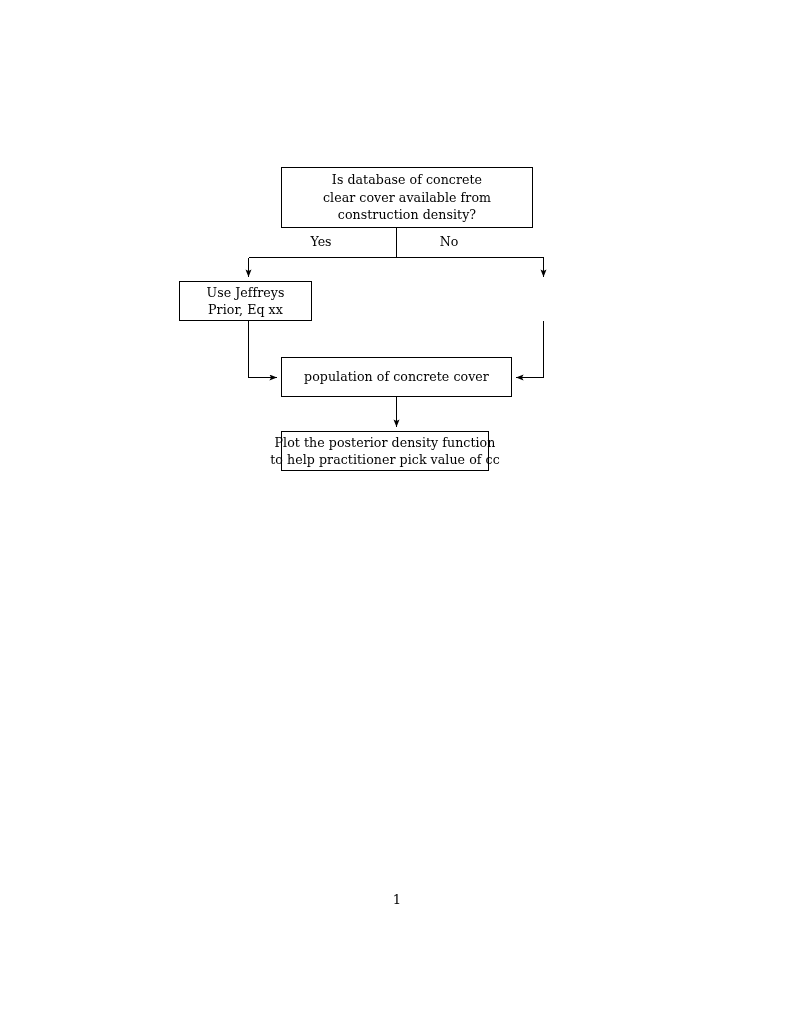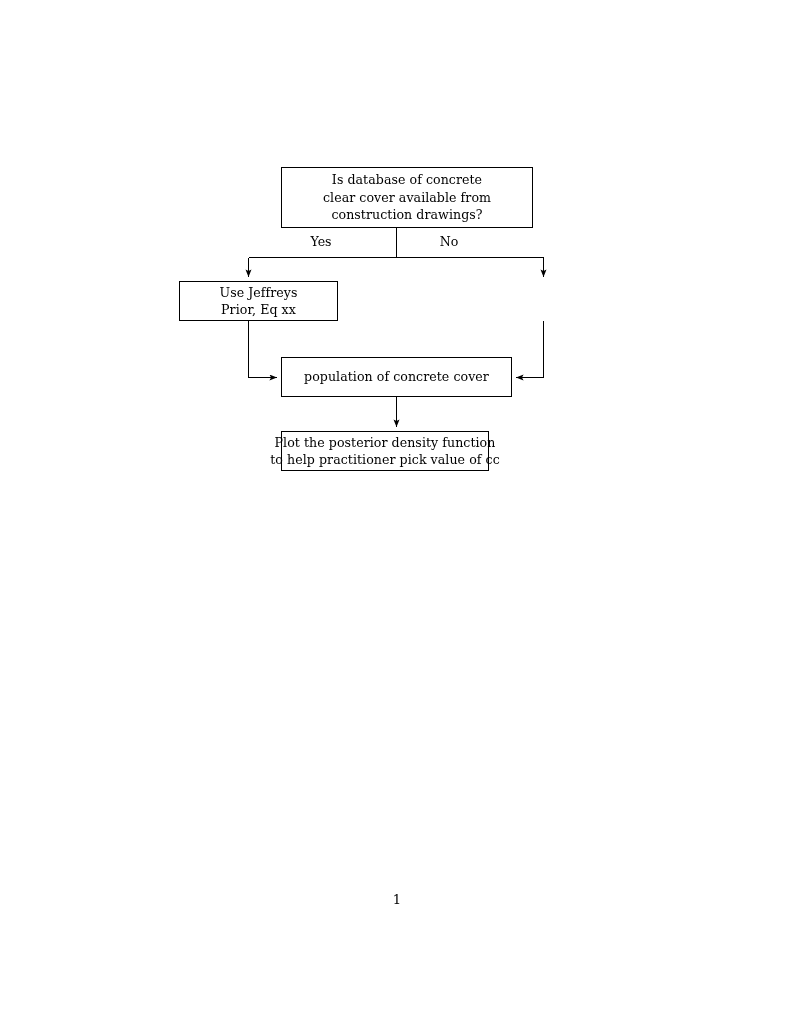--- a/index.html
+++ b/index.html
@@ -40,21 +40,21 @@
     text-align: center;
     font-family: "DejaVu Serif", "Liberation Serif", serif;
     font-size: 12.6px;
     line-height: 17.5px;
     letter-spacing: 0.05px;
     color: #000;
   }
   .node .ln { display: block; white-space: nowrap; }
 
   #node-decision { left: 281px; top: 167px;  width: 252px; height: 61px; }
-  #node-jeffreys { left: 179px; top: 281px;  width: 159px; height: 40px; }
+  #node-jeffreys { left: 179px; top: 281px;  width: 133px; height: 40px; }
   #node-conjugate{ left: 474px; top: 281px;  width: 139px; height: 40px; }
   #node-posterior{ left: 281px; top: 357px;  width: 231px; height: 40px; }
   #node-plot     { left: 281px; top: 431px;  width: 208px; height: 40px; }
 
   .edge-label {
     position: absolute;
     font-family: "DejaVu Serif", "Liberation Serif", serif;
     font-size: 12.6px;
     line-height: 14px;
     color: #000;
@@ -134,21 +134,21 @@
 
         <path d="M543.5,321 L543.5,377.5 L516,377.5" marker-end="url(#arrow)"></path>
 
         <path d="M396.5,397 L396.5,427" marker-end="url(#arrow)"></path>
       </g>
     </svg>
 
     <div class="node" id="node-decision">
       <span class="ln">Is database of concrete</span>
       <span class="ln">clear cover available from</span>
-      <span class="ln">construction drawings?</span>
+      <span class="ln">construction density?</span>
     </div>
 
     <div class="edge-label" id="label-yes">Yes</div>
     <div class="edge-label" id="label-no">No</div>
 
     <div class="node" id="node-jeffreys">
       <span class="ln">Use Jeffreys</span>
       <span class="ln">Prior, Eq xx</span>
     </div>
 

